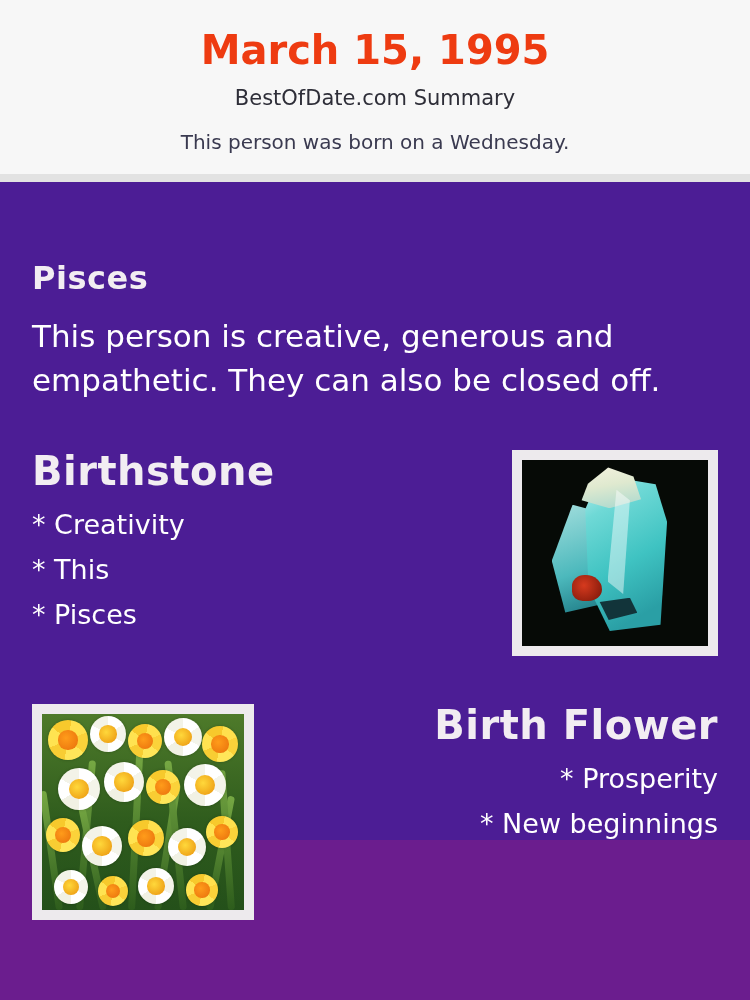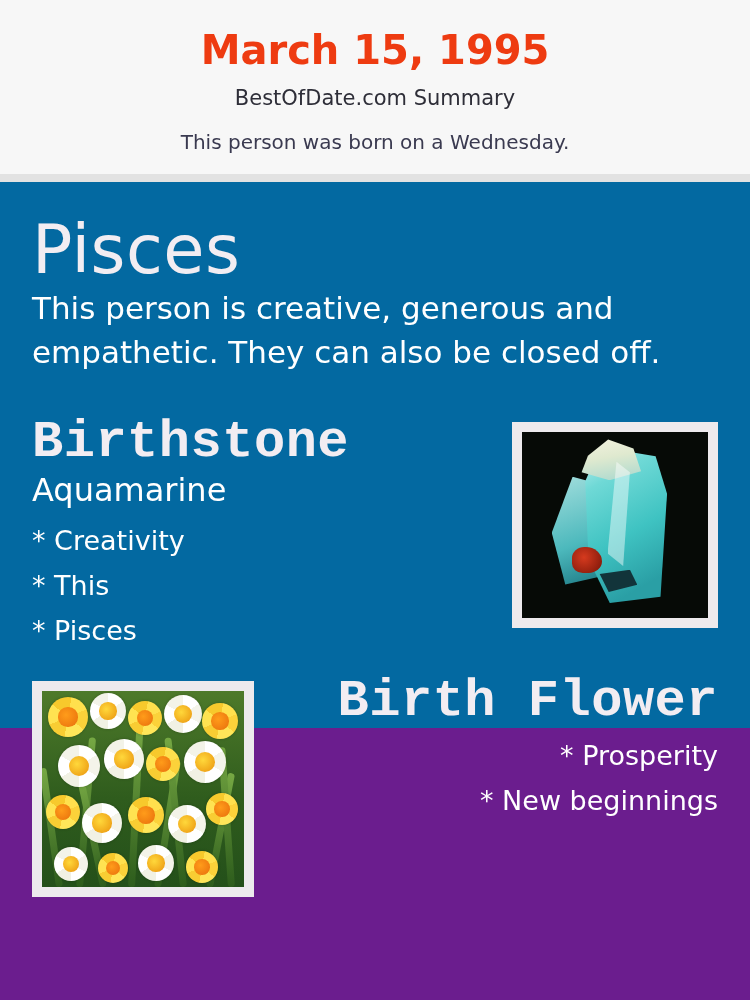--- a/index.html
+++ b/index.html
@@ -9,22 +9,22 @@
   body {
     width: 750px;
     height: 1000px;
     font-family: "DejaVu Sans", sans-serif;
     background: #6B1D8E;
     overflow: hidden;
   }
   .page {
     position: relative;
     width: 750px;
-    height: 728px;
-    background: #0369a1;
+    height: 840px;
+    background: #4c1d95;
   }
 
   
   .header {
     background: #F7F7F7;
     height: 174px;
     box-sizing: border-box;
     padding-top: 26px;
     text-align: center;
   }
@@ -53,48 +53,47 @@
   }
 
   
   .body-wrap {
     position: relative;
     padding: 0 32px;
     color: #FFFFFF;
   }
 
   .sign-name {
-    font-size: 67px;
-    font-weight: normal;
+    font-size: 32px;
+    font-weight: bold;
     color: #F2EDF2;
-    margin-top: 38px;
+    margin-top: 66px;
     line-height: 60px;
     letter-spacing: 0.5px;
   }
   .sign-desc {
     font-size: 31px;
     line-height: 44px;
     color: #FFFFFF;
     margin-top: 6px;
     max-width: 680px;
   }
 
   
   .stone-block {
     margin-top: 44px;
     position: relative;
     min-height: 230px;
   }
   .block-title {
-    font-size: 52px;
+    font-size: 40px;
     font-weight: bold;
     color: #F2EDF2;
     line-height: 50px;
     letter-spacing: 0.5px;
-    font-family: Liberation Mono, monospace;
   }
   .block-sub {
     font-size: 32px;
     color: #FFFFFF;
     line-height: 44px;
     font-weight: normal;
   }
   .bullets {
     margin-top: 6px;
   }
@@ -255,21 +254,20 @@
 
   <div class="body-wrap">
 
     <div>
       <div class="sign-name">Pisces</div>
       <div class="sign-desc">This person is creative, generous and empathetic. They can also be closed off.</div>
     </div>
 
     <div class="stone-block">
       <div class="block-title">Birthstone</div>
-      <div class="block-sub">Aquamarine</div>
       <div class="bullets">
         <div class="bullet">* Creativity</div>
         <div class="bullet">* This</div>
         <div class="bullet">* Pisces</div>
       </div>
 
       <div class="stone-img-frame">
         <div class="stone-img">
           <div class="crys-left"></div>
           <div class="crys-main"></div>

